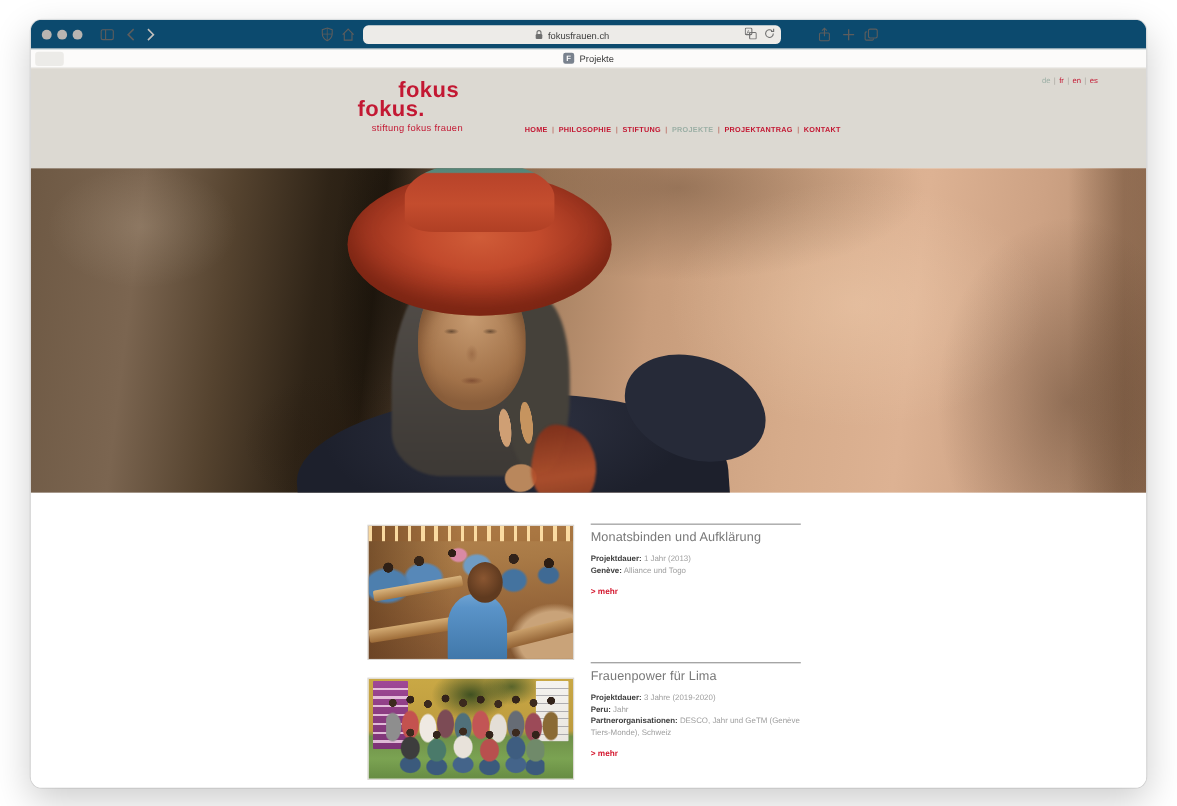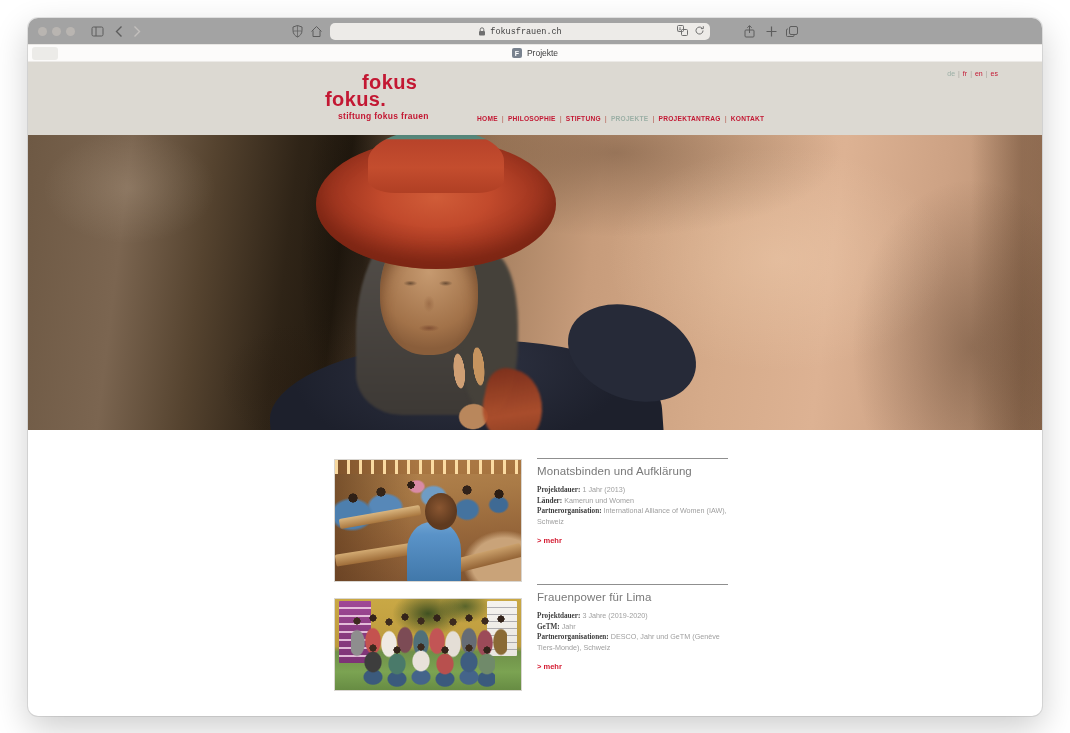--- a/index.html
+++ b/index.html
@@ -6,21 +6,21 @@
   html,body { width:1070px; height:733px; background:#ffffff; font-family:"Liberation Sans", sans-serif; overflow:hidden; }
 
   
   .window {
     position:absolute; left:28px; top:18px; width:1014px; height:698px;
     border-radius:10px; overflow:hidden; background:#ffffff;
     box-shadow:0 0 0 1px rgba(0,0,0,.09), 0 12px 34px rgba(0,0,0,.20);
   }
 
   
-  .toolbar { position:relative; height:27px; background:#a3a3a3; border-bottom:1px solid #e9e7e4;font-family:Liberation Mono, monospace; }
+  .toolbar { position:relative; height:27px; background:#0c4a6e; border-bottom:1px solid #e9e7e4; }
   .tl { position:absolute; top:9px; width:9px; height:9px; border-radius:50%; background:#b9b5b1; }
   .tl.c1{ left:10px } .tl.c2{ left:24px } .tl.c3{ left:38px }
   .tb-ic { position:absolute; top:6px; width:15px; height:15px; color:#5d5d5d; }
   .tb-ic svg{ width:100%; height:100%; display:block }
   .ic-sidebar{ left:62px } .ic-back{ left:84px } .ic-fwd{ left:101px; color:#c3c0bd }
   .ic-shield{ left:262px } .ic-home{ left:281px }
   .ic-share{ left:714px } .ic-plus{ left:736px } .ic-tabs{ left:757px }
   .urlbar {
     position:absolute; left:302px; top:5px; width:380px; height:17px;
     background:#edebe8; border-radius:5px; display:flex; align-items:center; justify-content:center;
@@ -32,25 +32,25 @@
 
   
   .tabstrip { position:relative; height:17px; background:#fcfbfa; border-bottom:1px solid #eceae7; }
   .pinned-tab { position:absolute; left:4px; top:2px; width:26px; height:13px; background:#ecebe8; border-radius:3px; }
   .tab-center { position:absolute; inset:0; display:flex; align-items:center; justify-content:center; gap:5px; }
   .favicon { width:10px; height:10px; border-radius:2px; background:#79828e; color:#fff; font-size:7px; font-weight:bold;
              display:flex; align-items:center; justify-content:center; line-height:1; }
   .tab-title { font-size:8.5px; color:#3c3c3c; }
 
   
-  .siteheader { position:relative; height:73px; background:#dcd9d2; }
+  .siteheader { position:relative; height:91px; background:#dcd9d2; }
   .logo { position:absolute; left:297px; top:12px; color:#c31833; cursor:pointer; }
   .logo-l1 { font-size:20px; font-weight:600; letter-spacing:.4px; line-height:17px; margin-left:37px; }
   .logo-l2 { font-size:20px; font-weight:600; letter-spacing:.4px; line-height:17px; }
-  .logo-tag { font-size:8.5px; letter-spacing:.3px; margin-top:3px; margin-left:13px; font-weight:700; }
+  .logo-tag { font-size:8.5px; letter-spacing:.3px; margin-top:3px; margin-left:13px; font-weight:400; }
   .mainnav { position:absolute; left:449px; top:53px; display:flex; align-items:center; gap:4px;
              font-size:6.6px; font-weight:bold; letter-spacing:.25px; }
   .mainnav a { color:#c31833; text-decoration:none; cursor:pointer; }
   .mainnav a.active { color:#9bafa5; }
   .mainnav .sep { color:#b0493f; opacity:.65; }
   .langs { position:absolute; right:44px; top:8px; display:flex; gap:3px; font-size:7px; }
   .langs a { text-decoration:none; color:#c31833; cursor:pointer; }
   .langs a.active { color:#9bafa5; }
   .langs .sep { color:#a8a49d; }
 
@@ -180,21 +180,21 @@
       radial-gradient(11px 9px at 58px 34px,  #44648a 80%, rgba(0,0,0,0) 92%),
       radial-gradient(11px 9px at 82px 36px,  #3b5a7c 80%, rgba(0,0,0,0) 92%),
       radial-gradient(11px 9px at 106px 34px, #44648a 80%, rgba(0,0,0,0) 92%),
       radial-gradient(11px 9px at 124px 36px, #3b5a7c 80%, rgba(0,0,0,0) 92%); }
 
   .ptext { position:absolute; left:509px; width:191px; }
   .ptext1 { top:28px; } .ptext2 { top:154px; }
   .rule { border-top:1px solid #8f8f8f; width:100%; }
   .ptitle { font-size:11.5px; color:#787878; margin-top:6px; letter-spacing:.1px; cursor:pointer; }
   .pfields { margin-top:8px; font-size:7.2px; line-height:10.6px; color:#9e9e9e; }
-  .pfields b { color:#3d3d3d; font-weight:bold;font-family:Liberation Serif, serif; }
+  .pfields b { color:#3d3d3d; font-weight:bold; }
   .mehr { display:inline-block; margin-top:9px; font-size:7.5px; font-weight:bold; color:#d4172e; text-decoration:none; cursor:pointer; }
 </style>
 <title>Projekte</title></head>
 <body>
 
 <div class="window">
 
   <div class="toolbar">
     <div class="tl c1"></div>
     <div class="tl c2"></div>
@@ -329,38 +329,37 @@
       <div class="t1-desk2"></div>
       <div class="t1-desk3"></div>
       <div class="t1-boybody"></div>
       <div class="t1-boyhead"></div>
     </div>
     <div class="ptext ptext1">
       <div class="rule"></div>
       <div class="ptitle">Monatsbinden und Aufklärung</div>
       <div class="pfields">
         <div><b>Projektdauer:</b> <span>1 Jahr (2013)</span></div>
-        <div><b>Länder:</b> <span>Kamerun und Women</span></div>
-        <div><b>Partnerorganisation:</b> <span>International Alliance of Women (IAW), Schweiz</span></div>
+        <div><b>Genève:</b> <span>Alliance und Togo</span></div>
       </div>
       <a class="mehr">&gt; mehr</a>
     </div>
 
     <div class="thumb thumb2">
       <div class="t2-bg"></div>
       <div class="t2-banner-p"></div>
       <div class="t2-banner-w"></div>
       <div class="t2-back"></div>
       <div class="t2-front"></div>
     </div>
     <div class="ptext ptext2">
       <div class="rule"></div>
       <div class="ptitle">Frauenpower für Lima</div>
       <div class="pfields">
         <div><b>Projektdauer:</b> <span>3 Jahre (2019-2020)</span></div>
-        <div><b>GeTM:</b> <span>Jahr</span></div>
+        <div><b>Peru:</b> <span>Jahr</span></div>
         <div><b>Partnerorganisationen:</b> <span>DESCO, Jahr und GeTM (Genève Tiers-Monde), Schweiz</span></div>
       </div>
       <a class="mehr">&gt; mehr</a>
     </div>
 
   </div>
 </div>
 
 </body></html>

